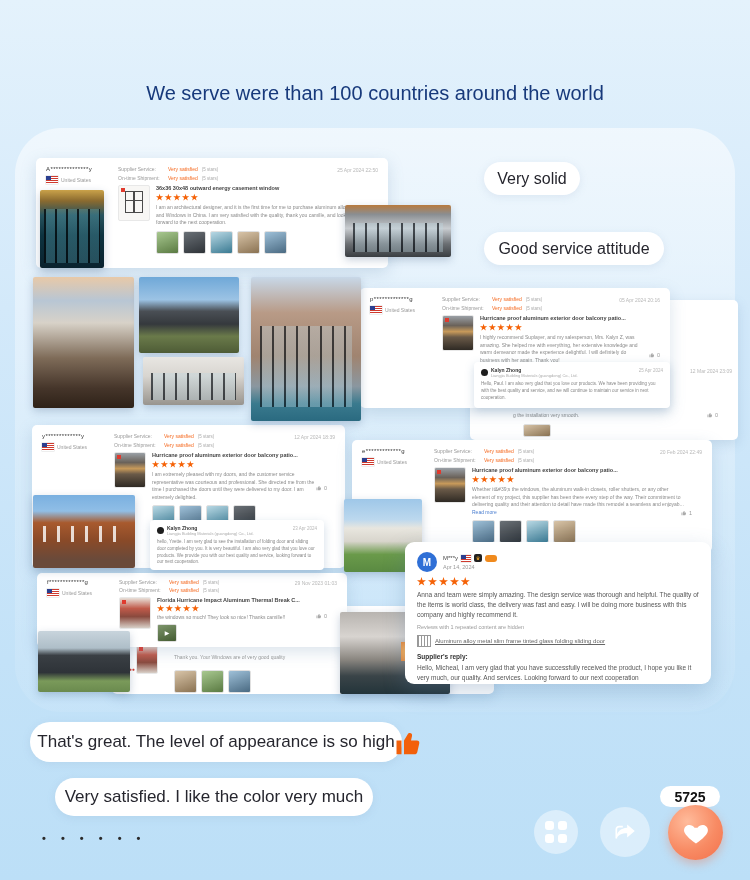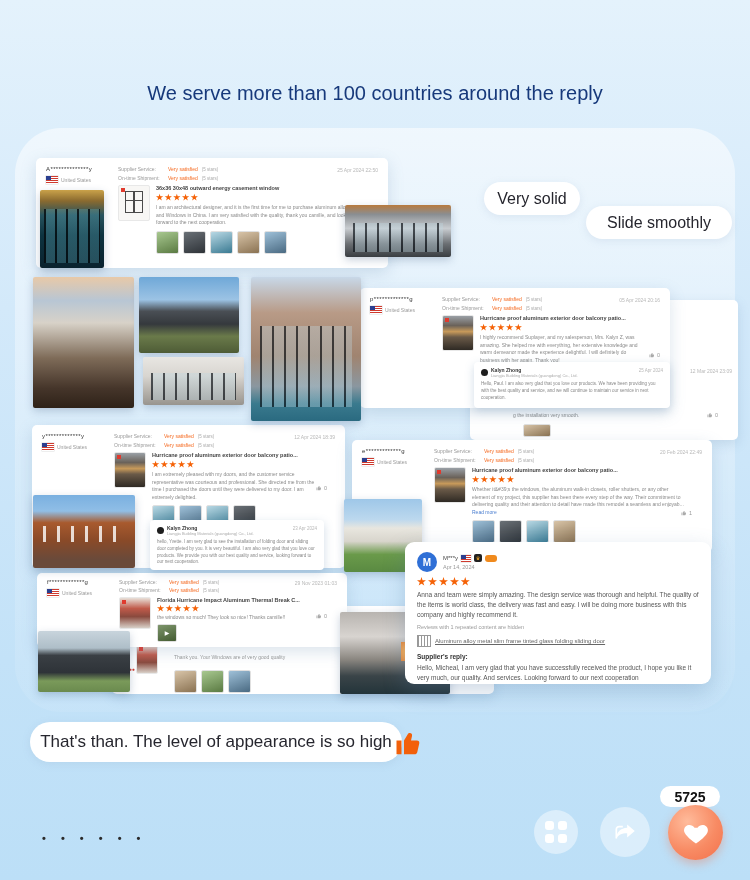--- a/index.html
+++ b/index.html
@@ -103,39 +103,39 @@
   .ph-container{background:linear-gradient(180deg,#c8d4dc 0%,#aebec8 28%,#3a3f44 40%,#2e3338 68%,#7a9a5a 82%,#6a8a4e 100%);}
   .ph-nightpool{background:linear-gradient(180deg,#b8b4b0 0%,#d8d4d0 30%,#8a8680 58%,#3a4448 78%,#23343a 100%);}
   .ph-nightpool::before{content:"";position:absolute;left:55%;top:36%;width:24%;height:24%;
     background:radial-gradient(#ffd27a,#e8883a);}
   
   .pcard{position:absolute;background:#fff;border-radius:5px;box-shadow:0 4px 12px rgba(90,130,170,.2);
     box-sizing:border-box;overflow:hidden;font-size:5px;color:#8a8a8a;}
   
   .bubble{position:absolute;background:#fff;display:flex;align-items:center;justify-content:center;
     color:#26262e;box-shadow:0 2px 8px rgba(120,150,180,.15);}
-  .bubble.sm{border-radius:17px;height:33px;font-size:16px;font-weight:500;margin-top:20px;}
+  .bubble.sm{border-radius:17px;height:33px;font-size:16px;font-weight:500;}
   .bubble.lg{border-radius:20px;font-size:17px;font-weight:500;}
   
   .dots{position:absolute;color:#2a2a2a;font-size:11px;letter-spacing:6px;font-weight:bold;}
   .count-badge{position:absolute;background:#fff;border-radius:11px;color:#111;font-size:14px;font-weight:bold;
     display:flex;align-items:center;justify-content:center;}
   .cbtn{position:absolute;border-radius:50%;display:flex;align-items:center;justify-content:center;}
   .cbtn.glass{background:rgba(255,255,255,.45);}
   .cbtn.heart{background:radial-gradient(circle at 35% 30%,#ffbb9b,#f88b64 55%,#f3704b);box-shadow:0 4px 10px rgba(240,110,70,.35);}
   .gicon{display:grid;grid-template-columns:9px 9px;gap:4px;}
   .gicon span{width:9px;height:9px;background:#fff;border-radius:3px;display:block;}
   .likeicon{display:inline-block;}
 </style>
 </head>
 <body>
 
 <div class="page">
 
-  <div class="hd-sub">We serve more than 100 countries around the reply</div>
+  <div class="hd-sub">We serve were than 100 countries around the world</div>
 
   <div class="panel"></div>
 
   <div class="pcard" style="left:470px;top:300px;width:268px;height:140px;z-index:1;">
     <div style="position:absolute;right:6px;top:68px;color:#b8b8b8;font-size:5px;">12 Mar 2024 23:09</div>
     <div style="position:absolute;left:43px;top:112px;">g the installation very smooth.</div>
     <div class="rc-like" style="top:112px;right:20px;">
       <svg class="likeicon" width="6" height="6" viewBox="0 0 24 24">
           <path fill="#aaa" d="M2 10h4v11H2zM8 21h8.5c1 0 1.9-.7 2.1-1.7l1.6-7A2 2 0 0 0 18.2 10h-4.6l.8-3.7A1.8 1.8 0 0 0 12.6 4c-.7 0-1.3.4-1.6 1L8 10z"></path>
         </svg>
@@ -421,30 +421,33 @@
       <span class="fc-prodicon"></span>
       <span class="fc-link">Aluminum alloy metal slim frame tinted glass folding sliding door</span>
     </div>
     <div class="fc-reply-label">Supplier's reply:</div>
     <div class="fc-reply">Hello, Micheal, I am very glad that you have successfully received the product, I hope you like it very much, our quality. And services. Looking forward to our next cooperation</div>
   </div>
 
   <div class="bubble sm" style="left:484px;top:162px;width:96px;">
       <span>Very solid</span>
     </div>
-  <div class="bubble sm" style="left:586px;top:186px;width:146px;">
-      <span>Slide smoothly</span>
+  <div class="bubble sm" style="left:484px;top:232px;width:180px;">
+      <span>Good service attitude</span>
     </div>
 
   <div class="bubble lg" style="left:30px;top:722px;width:372px;height:40px;">
-      <span>That's than. The level of appearance is so high</span>
+      <span>That's great. The level of appearance is so high</span>
     </div>
   <svg style="position:absolute;left:394px;top:728px;z-index:2;" width="30" height="30" viewBox="0 0 24 24">
       <path fill="#f2600a" d="M2 10h4v11H2zM8 21h8.5c1 0 1.9-.7 2.1-1.7l1.6-7A2 2 0 0 0 18.2 10h-4.6l.8-3.7A1.8 1.8 0 0 0 12.6 4c-.7 0-1.3.4-1.6 1L8 10z"></path>
     </svg>
+  <div class="bubble lg" style="left:55px;top:778px;width:318px;height:38px;">
+      <span>Very satisfied. I like the color very much</span>
+    </div>
 
   <div class="dots" style="left:42px;top:832px;">• • • • • •</div>
 
   <div class="count-badge" style="left:660px;top:786px;width:60px;height:21px;">
       <span>5725</span>
     </div>
 
   <div class="cbtn glass" style="left:534px;top:810px;width:44px;height:44px;">
     <span class="gicon">
         <span></span>

